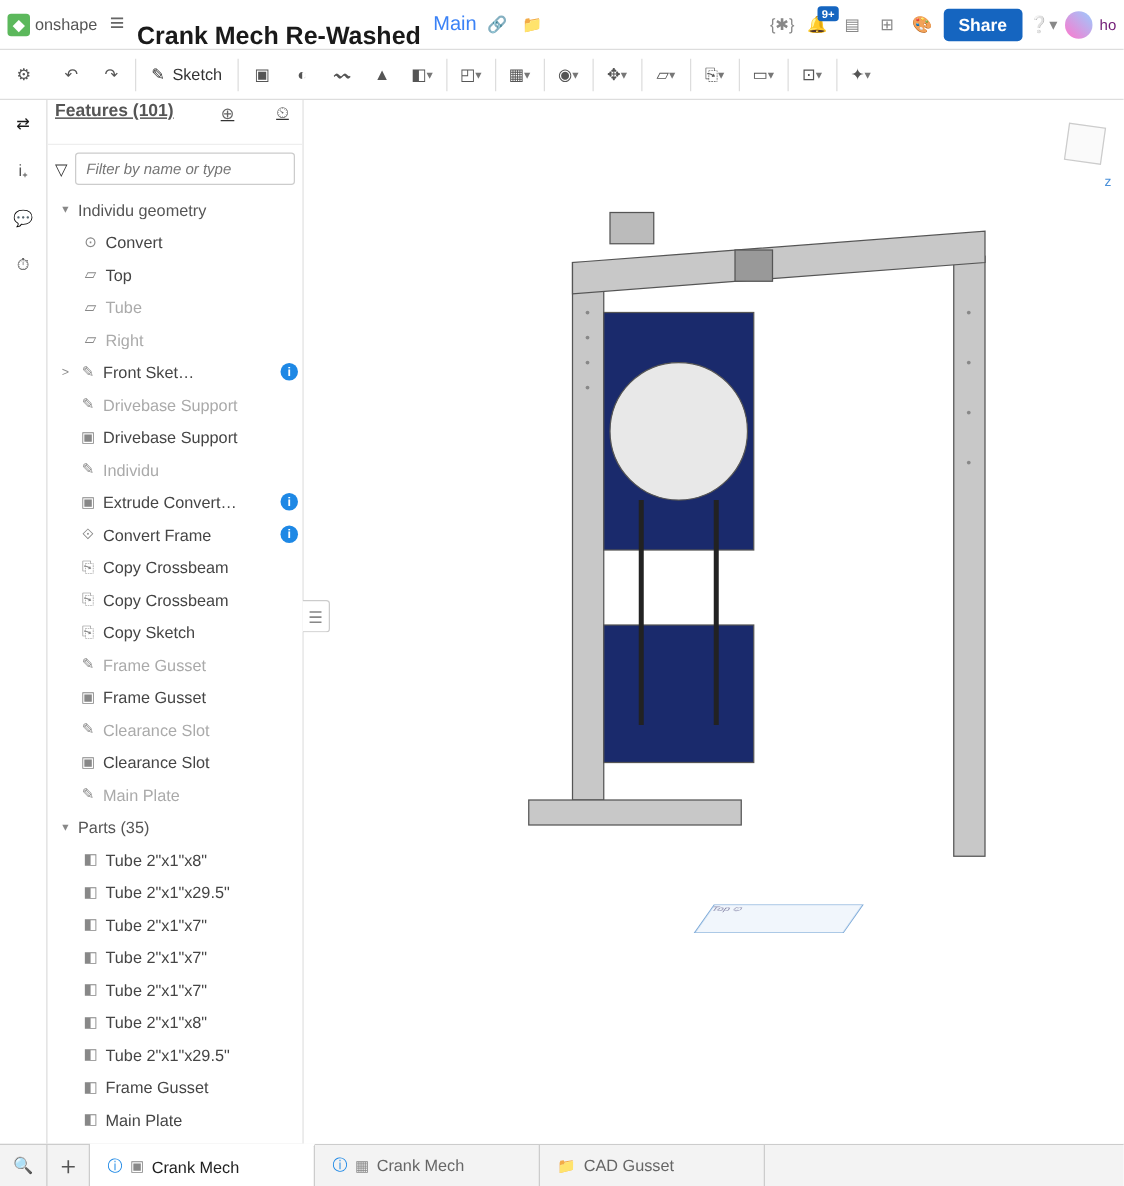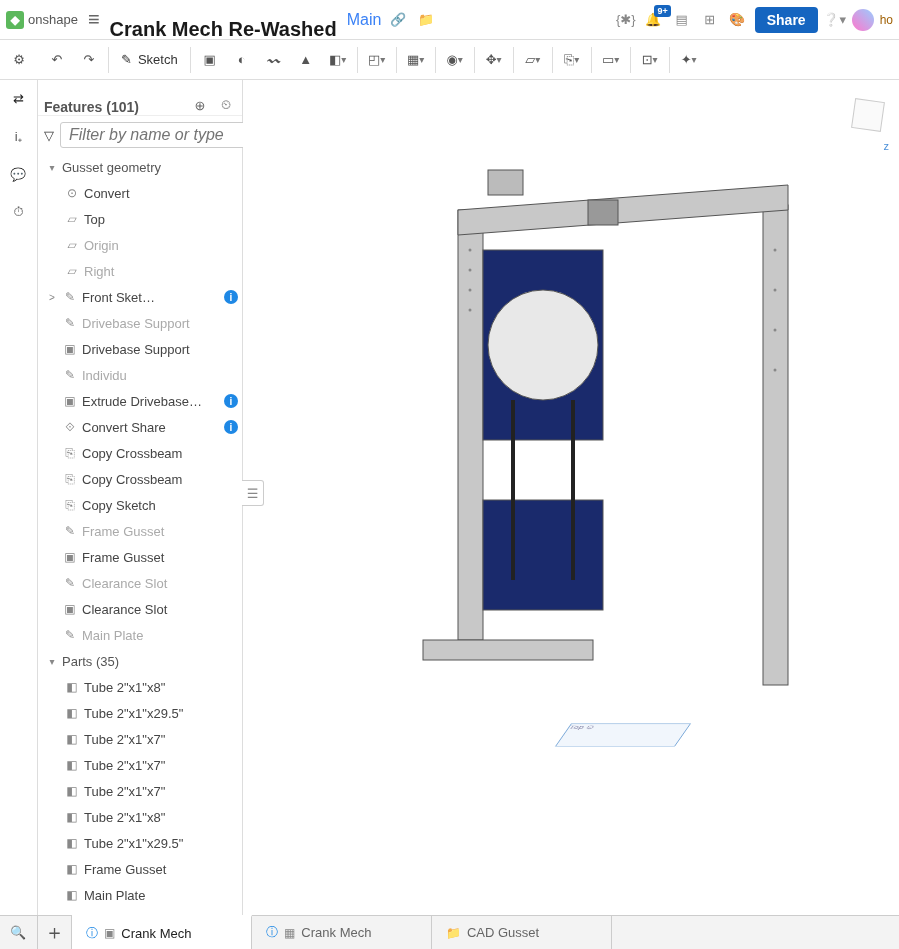--- a/index.html
+++ b/index.html
@@ -27,25 +27,25 @@
 .divider-v { width: 1px; height: 26px; background: #ddd; margin: 0 2px; }
 
 
 .main { display: flex; height: calc(949px - 40px - 40px - 34px); }
 .rail { width: 38px; border-right: 1px solid #ddd; display: flex; flex-direction: column; align-items: center; padding-top: 6px; gap: 14px; }
 .rail .rail-item { width: 24px; height: 24px; display: flex; align-items: center; justify-content: center; color: #555; cursor: pointer; }
 .rail .rail-item.active { color:#1a1a1a; }
 
 
 .panel { width: 205px; border-right: 1px solid #ddd; display: flex; flex-direction: column; min-height:0; }
-.panel-header { height: 36px; display: flex; align-items: flex-end; padding: 0 6px; gap: 6px; border-bottom: 1px solid #eee; }
+.panel-header { height: 36px; display: flex; align-items: flex-start; padding: 0 6px; gap: 24px; border-bottom: 1px solid #eee; text-decoration: underline; }
 .panel-title { font-size: 14px; font-weight: 600; color: #555; flex: 1; }
 .panel-header .hdr-icon { width:20px; height:20px; display:inline-flex;align-items:center;justify-content:center;color:#666;cursor:pointer;}
 .filter-row { display: flex; align-items: center; gap: 6px; padding: 6px; }
-.filter-row input { flex: 1; height: 26px; border: 1px solid #ccc; border-radius: 3px; padding: 0 8px; font-style: italic; color:#999; font-size:16px;}
+.filter-row input { flex: 1; height: 26px; border: 1px solid #ccc; border-radius: 3px; padding: 0 8px; font-style: italic; color:#999; font-size:12px;}
 .tree { flex: 1; overflow-y: auto; position: relative; font-size:13px; }
 .tree::-webkit-scrollbar{width:10px;} .tree::-webkit-scrollbar-thumb{background:#bbb;border-radius:5px;}
 .tree-item { display: flex; align-items: center; height: 26px; padding-left: 8px; gap: 4px; cursor: pointer; white-space:nowrap; overflow:hidden; color:#454545;}
 .tree-item.section { font-size: 13px; color:#555; }
 .tree-item.indent1 { padding-left: 26px; }
 .tree-item.suppressed { color: #aaa; }
 .tree-item .caret { width: 12px; text-align:center; font-size:10px; color:#888;}
 .tree-item .fico { width: 16px; text-align:center; font-size:12px; color:#888;}
 .tree-item .lbl { overflow:hidden; text-overflow:ellipsis; flex:1;}
 .tree-item .info-dot { width:14px;height:14px;border-radius:50%;background:#1E88E5;color:#fff;font-size:10px;display:inline-flex;align-items:center;justify-content:center;font-weight:700;margin-right:4px;flex:none;}
@@ -85,21 +85,21 @@
   <span class="top-icon">📁</span>
   <span class="spacer"></span>
   <span class="top-icon">{✱}</span>
   <span class="top-icon bell-badge" data-badge="9+">🔔</span>
   <span class="top-icon">▤</span>
   <span class="top-icon">⊞</span>
   <span class="top-icon">🎨</span>
   <button class="share-btn">Share</button>
   <span class="top-icon">❔▾</span>
   <span class="avatar"></span>
-  <span style="color:#a16207;font-size:12px;">ho</span>
+  <span style="color:#701a75;font-size:12px;">ho</span>
 </div>
 
 <div class="toolbar">
   <span class="tool-btn" style="margin-right:6px;">⚙</span>
   <span class="tool-btn">↶</span>
   <span class="tool-btn">↷</span>
   <span class="divider-v"></span>
   <span class="sketch-btn">
     <span>✎</span>
     <span>Sketch</span>
@@ -145,33 +145,33 @@
       <span class="hdr-icon">⊕</span>
       <span class="hdr-icon">⏲</span>
     </div>
     <div class="filter-row">
       <span class="hdr-icon">▽</span>
       <input type="text" placeholder="Filter by name or type" style="">
     </div>
     <div class="tree">
       <div class="tree-item section">
         <span class="caret">▾</span>
-          <span class="lbl">Gusset geometry</span>
+          <span class="lbl">Individu geometry</span>
       </div>
       <div class="tree-item indent1">
           <span class="fico">⊙</span>
           <span class="lbl">Convert</span>
         </div>
       <div class="tree-item indent1">
           <span class="fico">▱</span>
           <span class="lbl">Top</span>
         </div>
       <div class="tree-item indent1 suppressed">
           <span class="fico">▱</span>
-          <span class="lbl">Origin</span>
+          <span class="lbl">Tube</span>
         </div>
       <div class="tree-item indent1 suppressed">
           <span class="fico">▱</span>
           <span class="lbl">Right</span>
         </div>
       <div id="feature-list">
           <div class="tree-item">
             <span class="caret">&gt;</span>
             <span class="fico">✎</span>
             <span class="lbl">Front Sket…</span>
@@ -188,27 +188,27 @@
             <span class="lbl">Drivebase Support</span>
           </div>
           <div class="tree-item suppressed">
             <span class="caret"></span>
             <span class="fico">✎</span>
             <span class="lbl">Individu</span>
           </div>
           <div class="tree-item">
             <span class="caret"></span>
             <span class="fico">▣</span>
-            <span class="lbl">Extrude Drivebase…</span>
+            <span class="lbl">Extrude Convert…</span>
             <span class="info-dot">i</span>
           </div>
           <div class="tree-item">
             <span class="caret"></span>
             <span class="fico">⟐</span>
-            <span class="lbl">Convert Share</span>
+            <span class="lbl">Convert Frame</span>
             <span class="info-dot">i</span>
           </div>
           <div class="tree-item">
             <span class="caret"></span>
             <span class="fico">⎘</span>
             <span class="lbl">Copy Crossbeam</span>
           </div>
           <div class="tree-item">
             <span class="caret"></span>
             <span class="fico">⎘</span>

